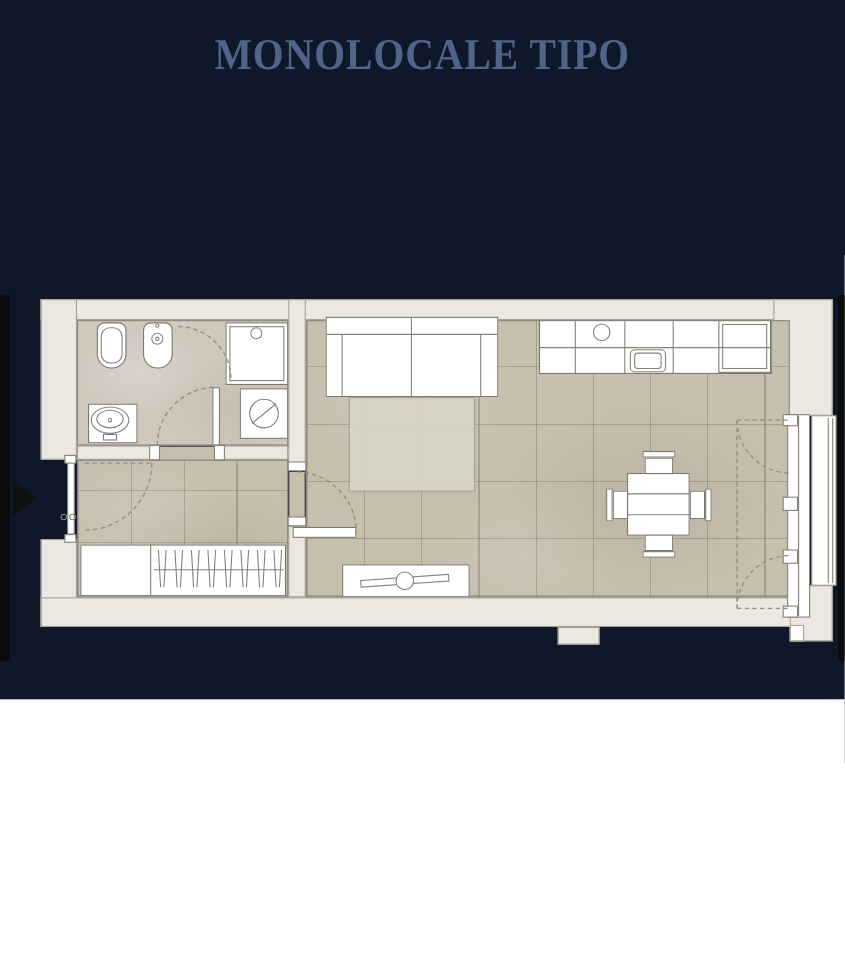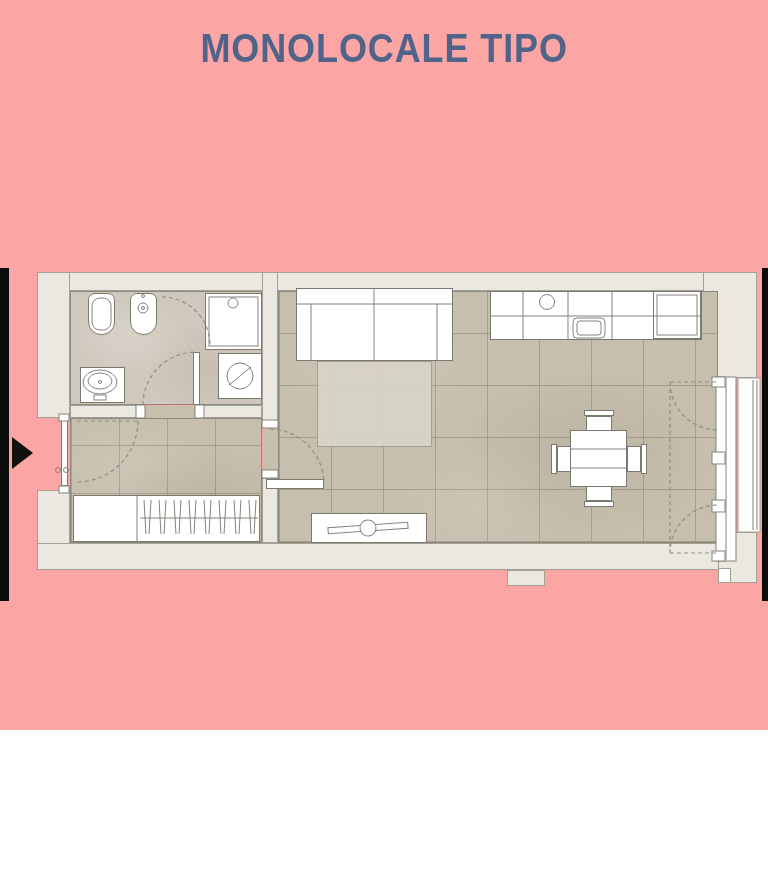--- a/index.html
+++ b/index.html
@@ -1,17 +1,17 @@
 <!DOCTYPE html>
 <html style="--title: #50648a; --black-frame: #0b0b0b; --wall-fill: #eae8e1; --wall-line: #a3a095; --floor-tile: #c6bfae; --floor-bath: #cfc7bc; --fixture-line: #7b796f; --dash-line: #8f8d84; --rug: #d9d4c8;"><head>
 <meta charset="utf-8">
 <style>
   html,body{margin:0;padding:0;background:#fff;}
-  .screen{position:relative;width:768px;height:730px;background:#fca5a5;overflow:hidden;
-          font-family:Liberation Sans, sans-serif;}
+  .screen{position:relative;width:768px;height:636px;background:#0f172a;overflow:hidden;
+          font-family:Liberation Serif, serif;}
   .abs{position:absolute;}
   
   .title-wrap{position:absolute;left:0;top:26px;width:768px;text-align:center;}
   .title{display:inline-block;font-weight:bold;font-size:40px;letter-spacing:1px;
          color:var(--title,#50648a);transform:scaleX(.9);transform-origin:center;
          white-space:nowrap;}
   
   .blackbar{background:var(--black-frame,#0b0b0b);}
   
   .plan{position:absolute;left:0;top:268px;width:768px;height:334px;}

